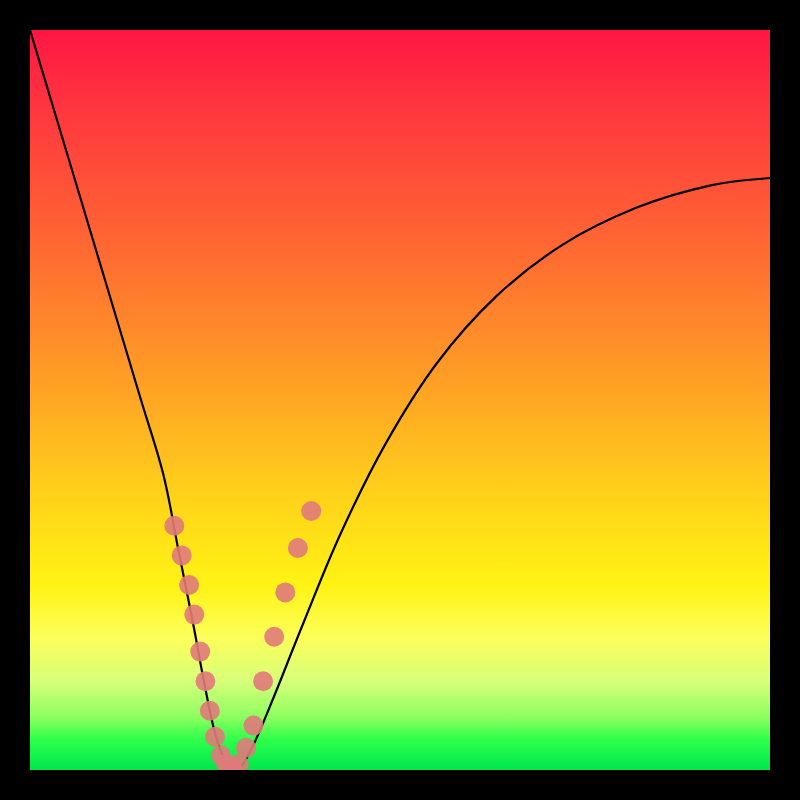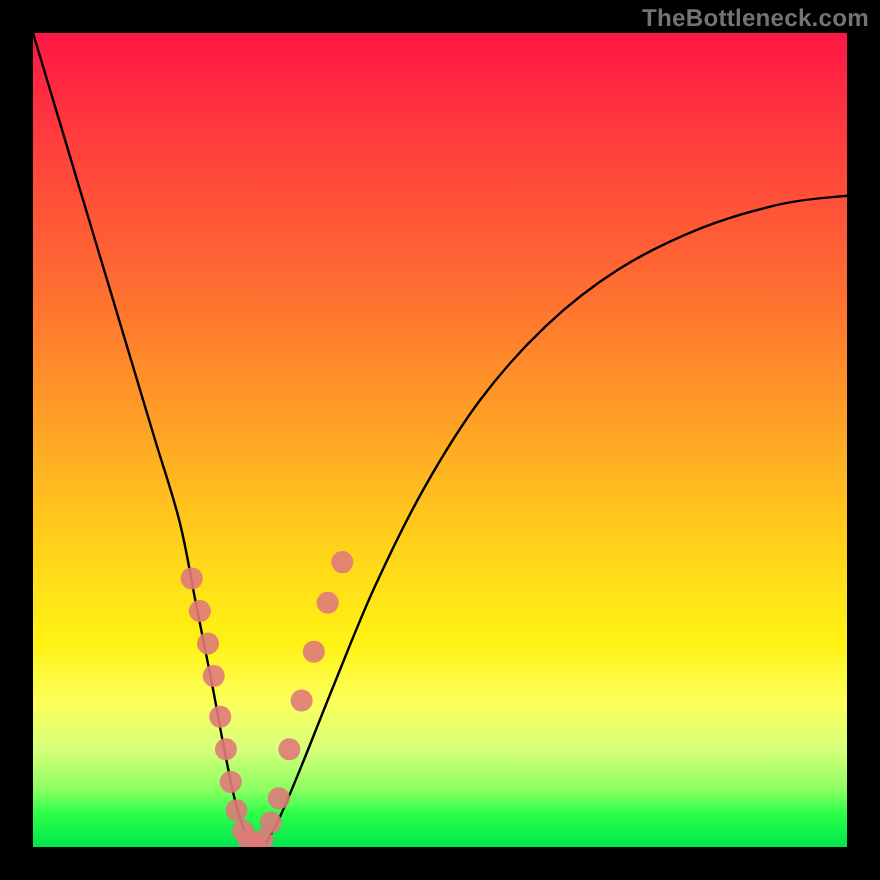--- a/index.html
+++ b/index.html
@@ -83,14 +83,13 @@
           <circle cx="223.5" cy="695.6" r="10" fill="#e07a7a" fill-opacity="0.9"></circle>
           <circle cx="233.1" cy="651.2" r="10" fill="#e07a7a" fill-opacity="0.9"></circle>
           <circle cx="244.2" cy="606.8" r="10" fill="#e07a7a" fill-opacity="0.9"></circle>
           <circle cx="255.3" cy="562.4" r="10" fill="#e07a7a" fill-opacity="0.9"></circle>
           <circle cx="267.9" cy="518.0" r="10" fill="#e07a7a" fill-opacity="0.9"></circle>
           <circle cx="281.2" cy="481.0" r="10" fill="#e07a7a" fill-opacity="0.9"></circle>
         </g>
     </svg>
   </div>
 
-  <div class="watermark">TheBottleneck.com</div>
 </div>
 
 </body></html>

